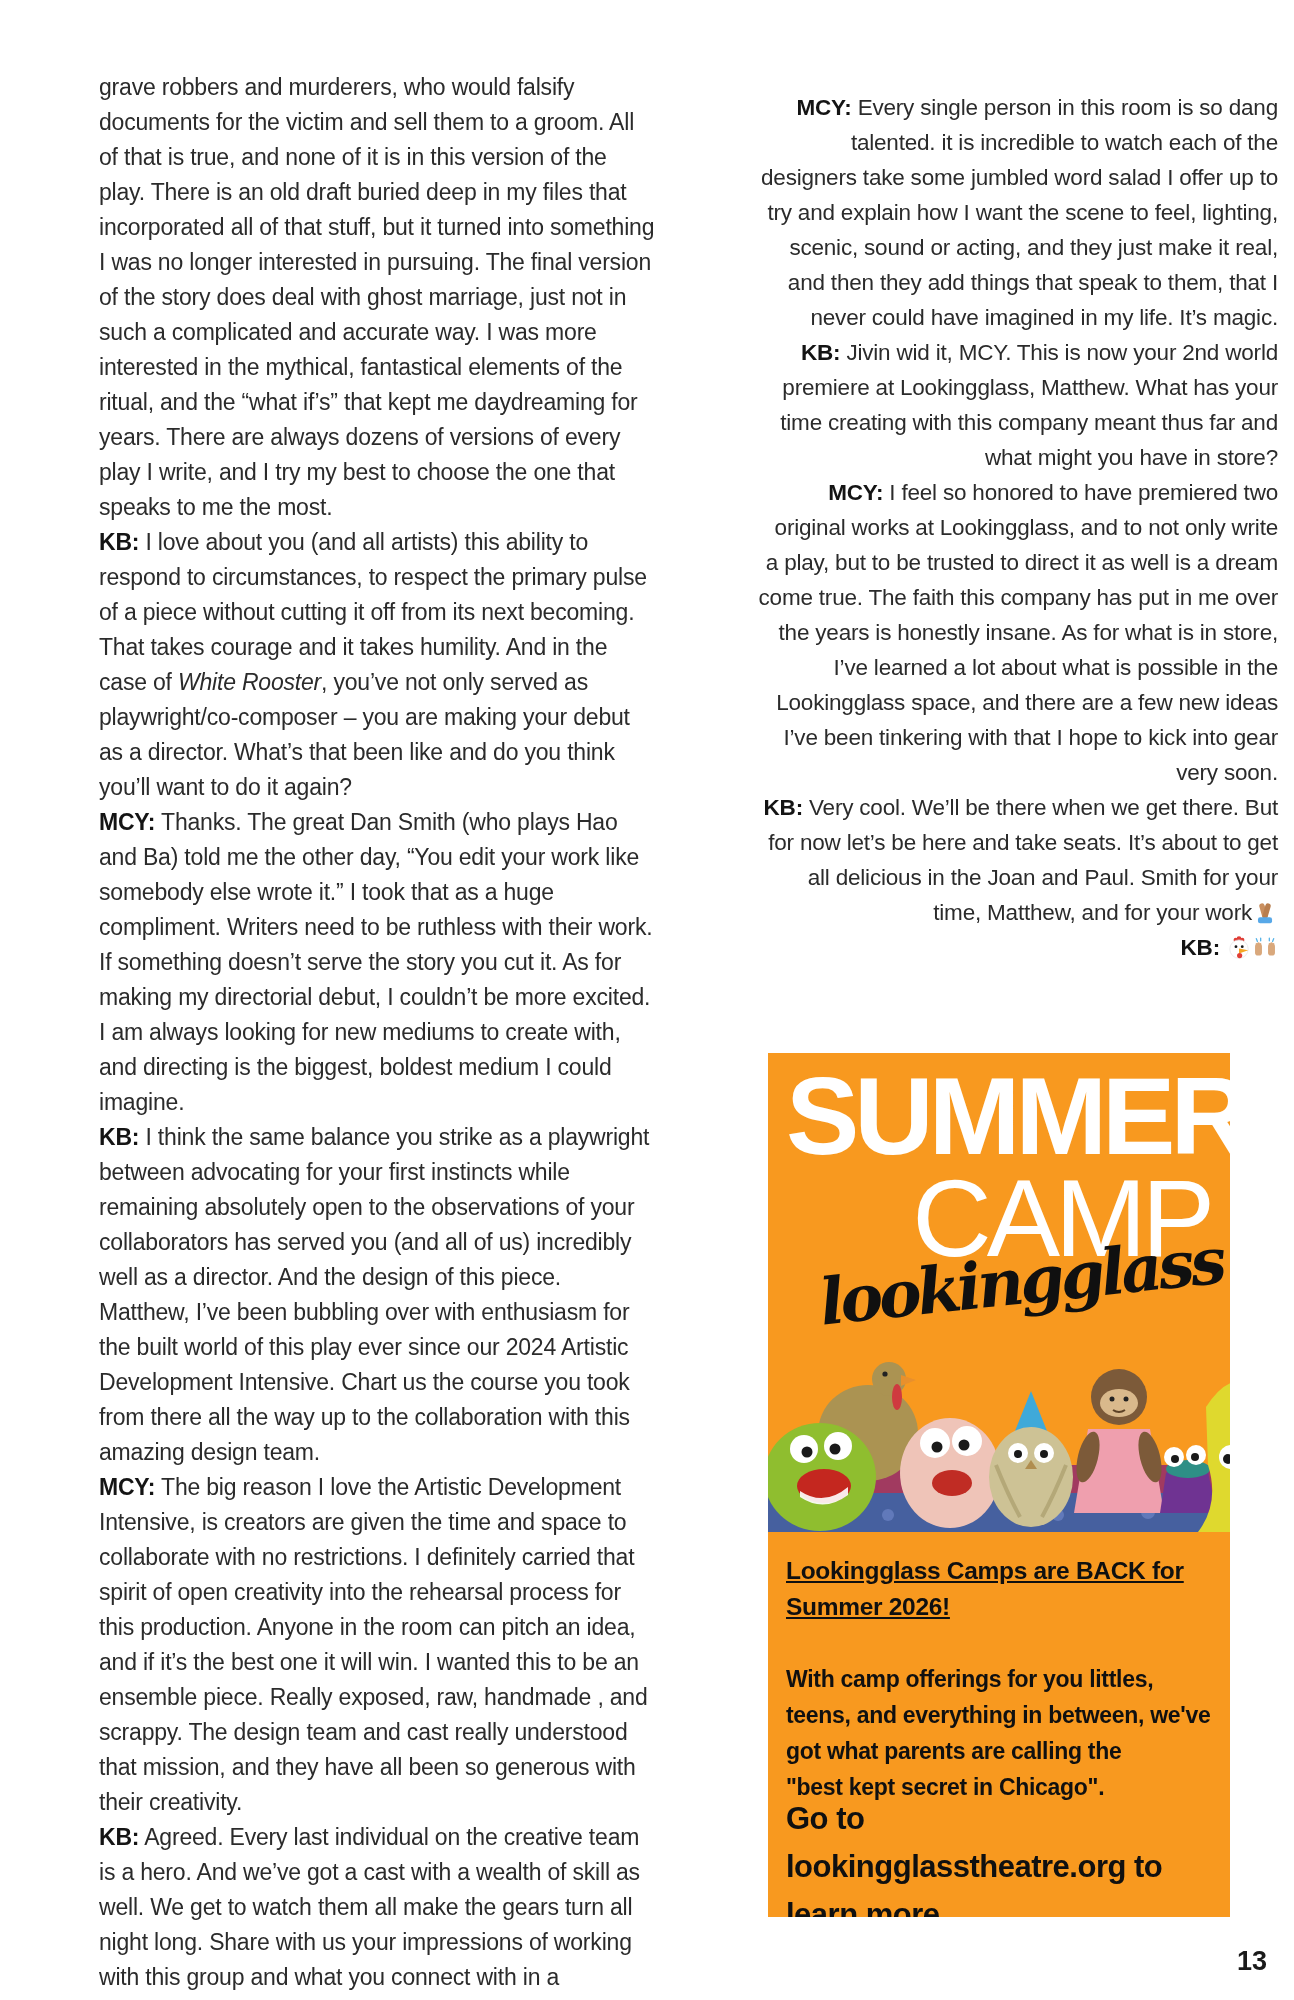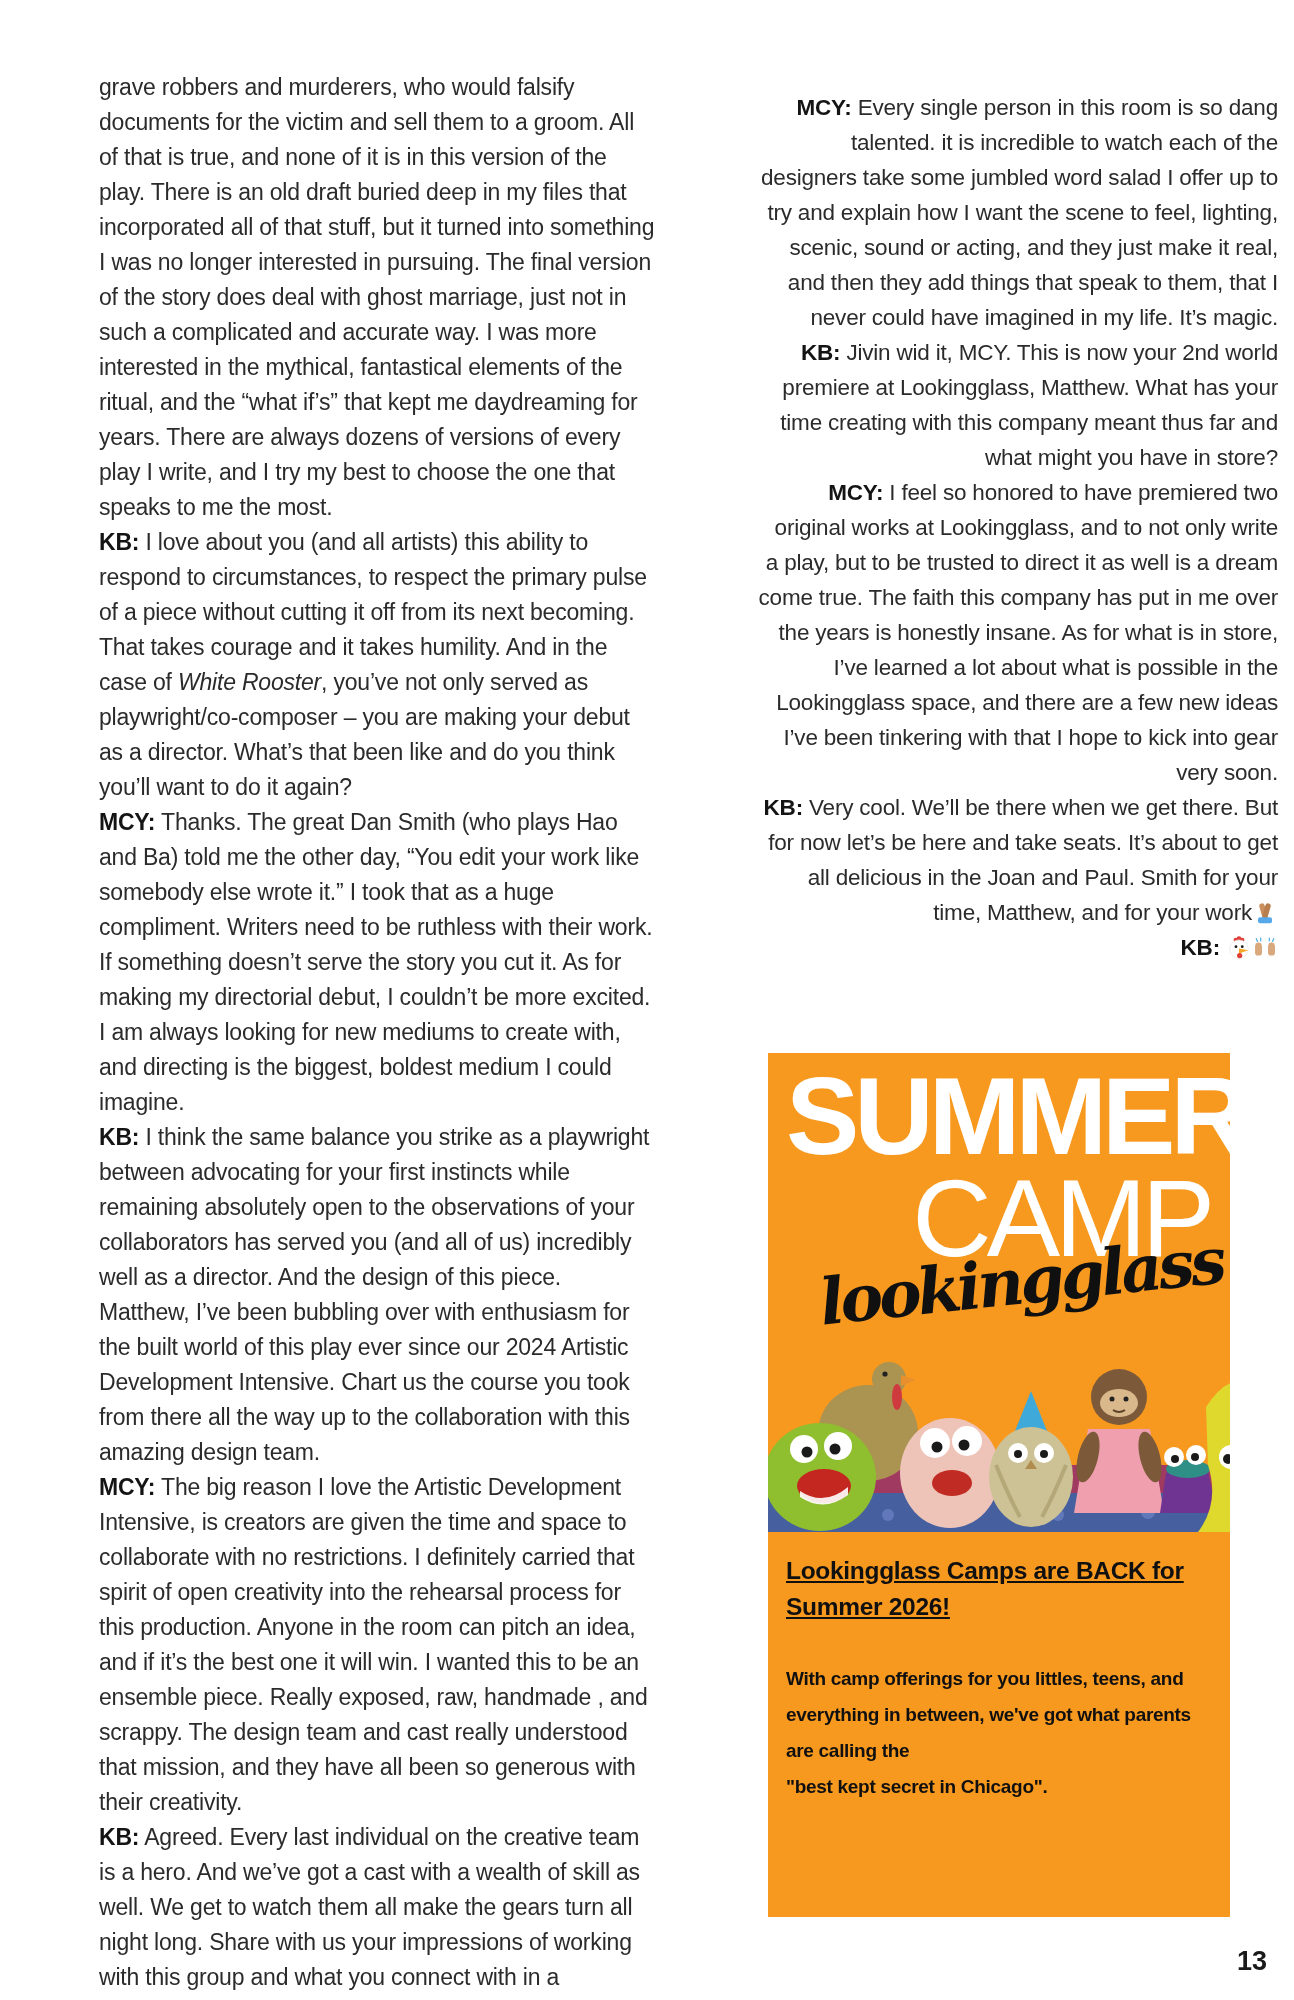--- a/index.html
+++ b/index.html
@@ -40,21 +40,21 @@
     font-size:64px;letter-spacing:-4px;color:#101010;
     transform:rotate(-6deg);transform-origin:left top;
   }
   .ad-photo{position:absolute;left:0;top:292px;width:498px;height:187px;display:block;}
   .ad-sub{
     position:absolute;top:500px;left:18px;right:18px;
     font-size:24.5px;font-weight:bold;line-height:36px;color:#101010;letter-spacing:-0.3px;text-decoration:underline;
   }
   .ad-body{
     position:absolute;top:608px;left:18px;right:14px;
-    font-size:19px;font-weight:bold;line-height:36px;color:#101010;letter-spacing:-0.3px;
+    font-size:23px;font-weight:bold;line-height:36px;color:#101010;letter-spacing:-0.3px;
   }
   .ad-cta{
     position:absolute;top:742px;left:18px;right:18px;
     font-size:31px;font-weight:bold;line-height:48px;color:#101010;letter-spacing:-0.5px;
   }
   .page-number{
     position:absolute;left:1196px;top:1946px;
     font-size:27px;font-weight:600;color:#1a1a1a;
   }
 </style>
@@ -236,17 +236,18 @@
         <circle cx="463" cy="112" r="12" fill="#ffffff"></circle>
           <circle cx="460" cy="114" r="5" fill="#1a1a1a"></circle>
       </g>
     </svg>
 
     <div class="ad-sub">Lookingglass Camps are BACK for Summer 2026!</div>
     <div class="ad-body">
       <span> With camp offerings for you littles, teens, and everything in between, we've got what parents are calling the</span><br>
       <span>"best kept secret in Chicago".</span>
     </div>
+    <div class="ad-cta">Go to lookingglasstheatre.org to learn more</div>
   </div>
 
   <div class="page-number">13</div>
 
 </div>
 
 </body></html>

